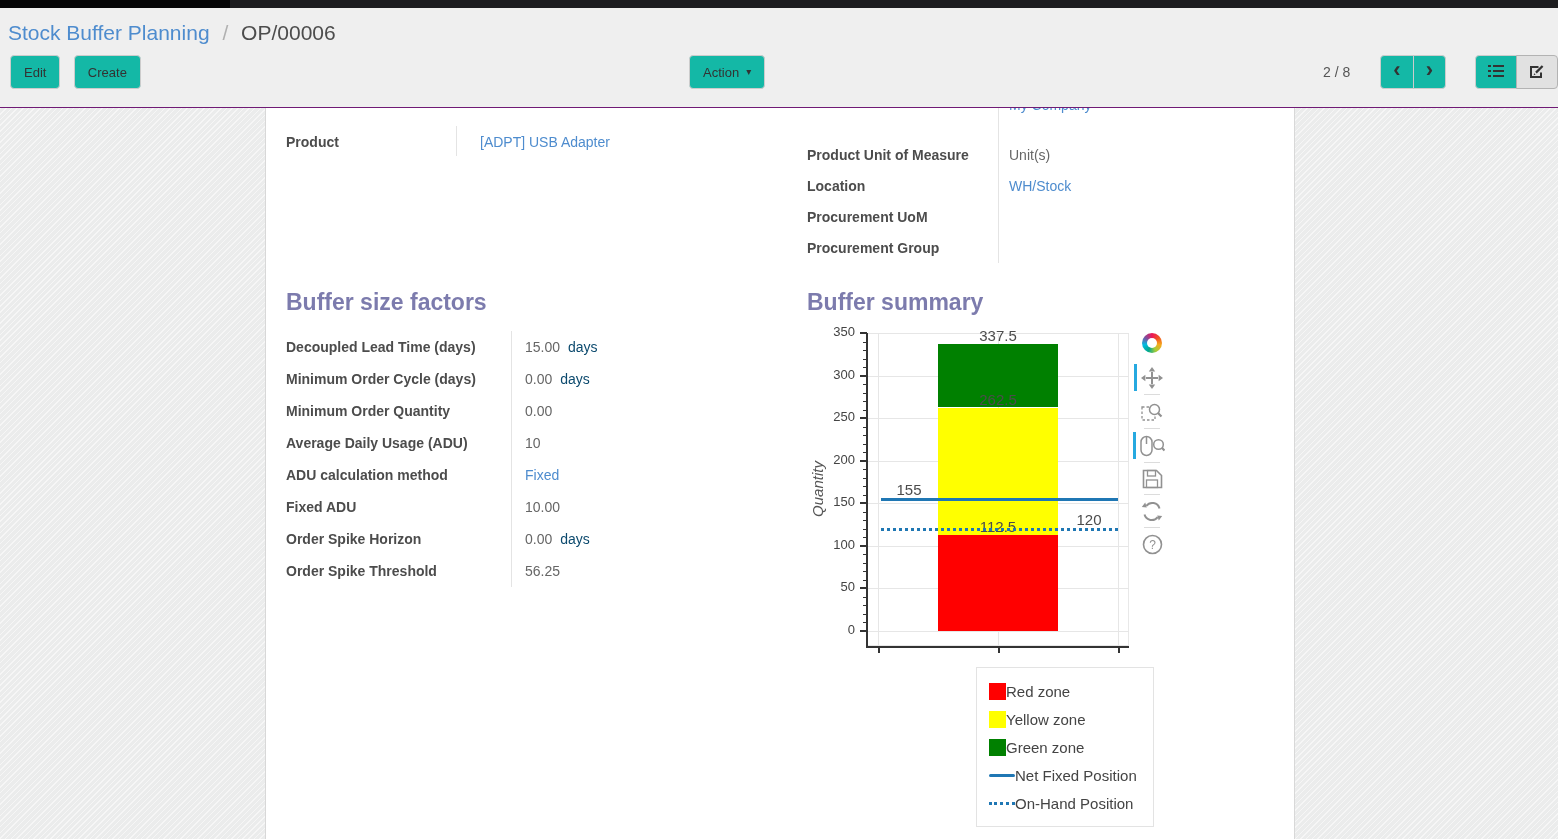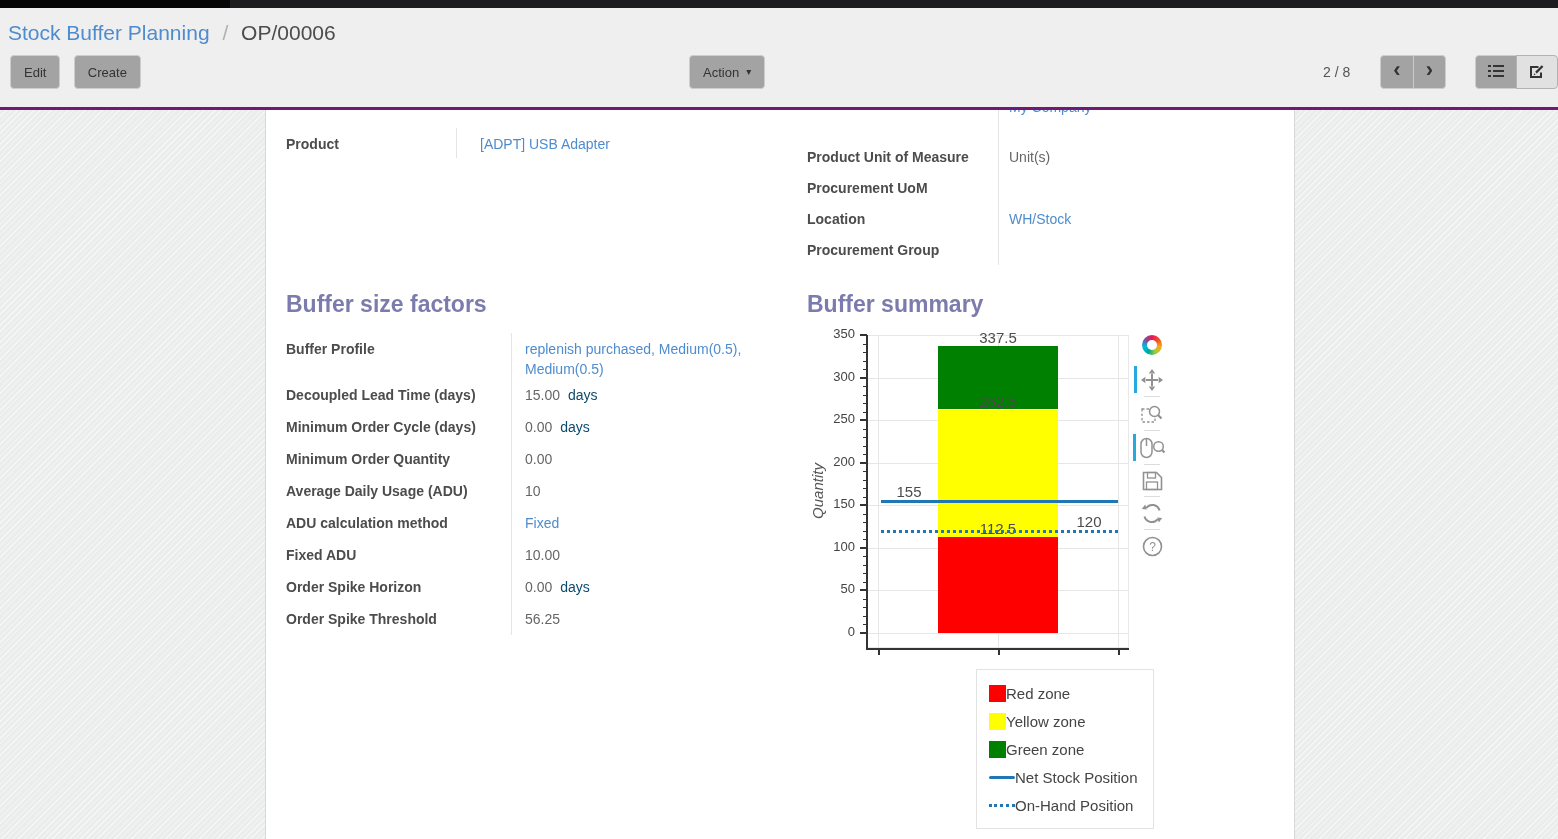--- a/index.html
+++ b/index.html
@@ -4,29 +4,29 @@
 <style>
   * { box-sizing: border-box; margin: 0; padding: 0; }
   html,body { font-family: "Liberation Sans", sans-serif; }
   body { width:1558px; height:839px; overflow:hidden; background:#ebecec; position:relative; }
 
   
   .topbar { height:8px; background:#1d1d20; position:relative; }
   .topbar-active { position:absolute; left:0; top:0; width:230px; height:8px; background:#060607; }
 
   
-  .header { background:#efefef; border-bottom:3px solid #701a75; box-shadow:0 1px 2px rgba(0,0,0,.08); }
+  .header { background:#efefef; border-bottom:1px solid #701a75; box-shadow:0 1px 2px rgba(0,0,0,.08); }
   .breadcrumb { padding:13px 0 10px 8px; font-size:21px; color:#888; }
   .breadcrumb a { color:#4e8cce; text-decoration:none; cursor:pointer; }
   .breadcrumb .sep { color:#b0b0b0; margin:0 7px; }
   .breadcrumb .current { color:#4c4c4c; }
 
   .toolbar { position:relative; height:52px; padding:0 0 0 10px; }
   .btn { display:inline-flex; align-items:center; gap:7px; height:34px; padding:0 13px;
-         background:#a3a3a3; border:1px solid #ccc; border-radius:4px; font-size:13px; color:#333;
+         background:#14b8a6; border:1px solid #ccc; border-radius:4px; font-size:13px; color:#333;
          font-family:"Liberation Sans",sans-serif; cursor:pointer; }
   .toolbar .btn { margin-right:9px; vertical-align:top; }
   .btn-action { position:absolute; left:689px; top:0; }
   .caret { font-size:10px; color:#333; line-height:1; }
   .toolbar-right { position:absolute; right:0; top:0; display:flex; align-items:center;gap:20px; }
   .pager-value { font-size:14px; color:#555; margin-right:10px; cursor:pointer; }
   .btn-group { display:inline-flex; margin-right:9px; }
   .btn-group .btn { margin:0; border-radius:0; padding:0 12px; }
   .btn-group .btn:first-child { border-radius:4px 0 0 4px; }
   .btn-group .btn:last-child { border-radius:0 4px 4px 0; margin-left:-1px; }
@@ -174,45 +174,41 @@
                 <span class="as-link">My Company</span>
               </div>
           </div>
           <div>
 
           <div class="frow">
                 <div class="flabel">Product Unit of Measure</div>
                 <div class="fvalue"><span class="val">Unit(s)</span></div>
               </div>
               <div class="frow">
+                <div class="flabel">Location</div>
+                <div class="fvalue"><span class="val as-link">WH/Stock</span></div>
+              </div>
+              <div class="frow">
                 <div class="flabel">Procurement UoM</div>
                 <div class="fvalue"><span class="val"></span></div>
-              </div>
-              <div class="frow">
-                <div class="flabel">Location</div>
-                <div class="fvalue"><span class="val as-link">WH/Stock</span></div>
               </div>
               <div class="frow">
                 <div class="flabel">Procurement Group</div>
                 <div class="fvalue"><span class="val"></span></div>
               </div>
             </div>
         </div>
       </div>
     </div>
 
     <div class="grid2 mid-grid">
       <div class="cell-left">
         <h2 class="oe-title">Buffer size factors</h2>
         <div class="grp-c">
 
-        <div class="frow">
-              <div class="flabel">Buffer Profile</div>
-              <div class="fvalue"><span class="val as-link">replenish purchased, Medium(0.5), Medium(0.5)</span></div>
-            </div>
             <div class="frow">
               <div class="flabel">Decoupled Lead Time (days)</div>
               <div class="fvalue"><span class="val">15.00</span><span class="sfx">days</span></div>
             </div>
             <div class="frow">
               <div class="flabel">Minimum Order Cycle (days)</div>
               <div class="fvalue"><span class="val">0.00</span><span class="sfx">days</span></div>
             </div>
             <div class="frow">
               <div class="flabel">Minimum Order Quantity</div>
@@ -400,21 +396,21 @@
             <div class="lrow">
               <span class="lsw sw-square" style="background: rgb(255, 255, 0);"></span>
               <span class="llabel">Yellow zone</span>
             </div>
             <div class="lrow">
               <span class="lsw sw-square" style="background: rgb(0, 128, 0);"></span>
               <span class="llabel">Green zone</span>
             </div>
             <div class="lrow">
               <span class="lsw sw-line" style="background: rgb(31, 119, 180);"></span>
-              <span class="llabel">Net Stock Position</span>
+              <span class="llabel">Net Fixed Position</span>
             </div>
             <div class="lrow">
               <span class="lsw sw-dotted" style="border-top-color: rgb(31, 119, 180);"></span>
               <span class="llabel">On-Hand Position</span>
             </div>
           </div>
       </div>
     </div>
 
   </div>

